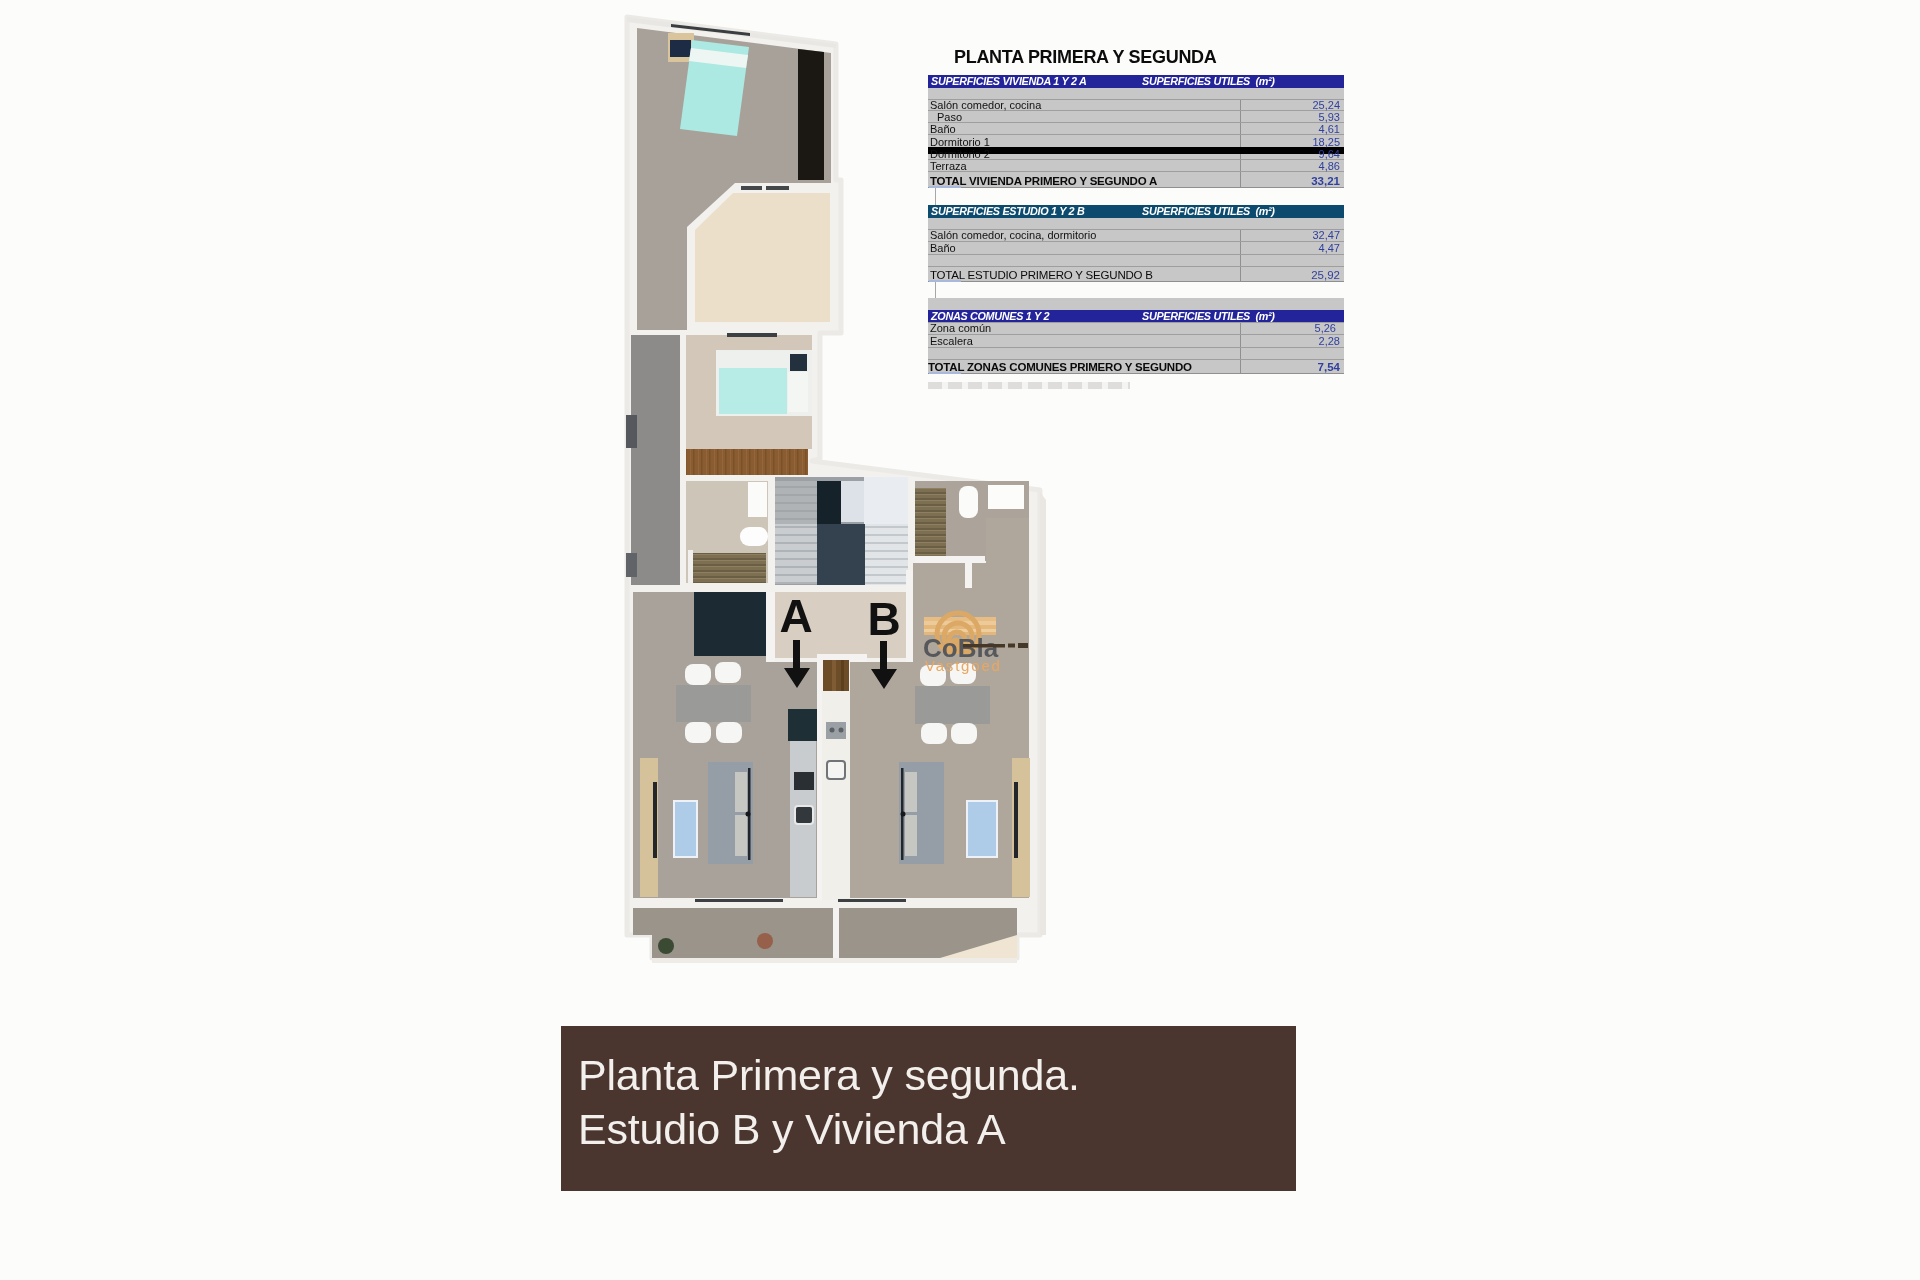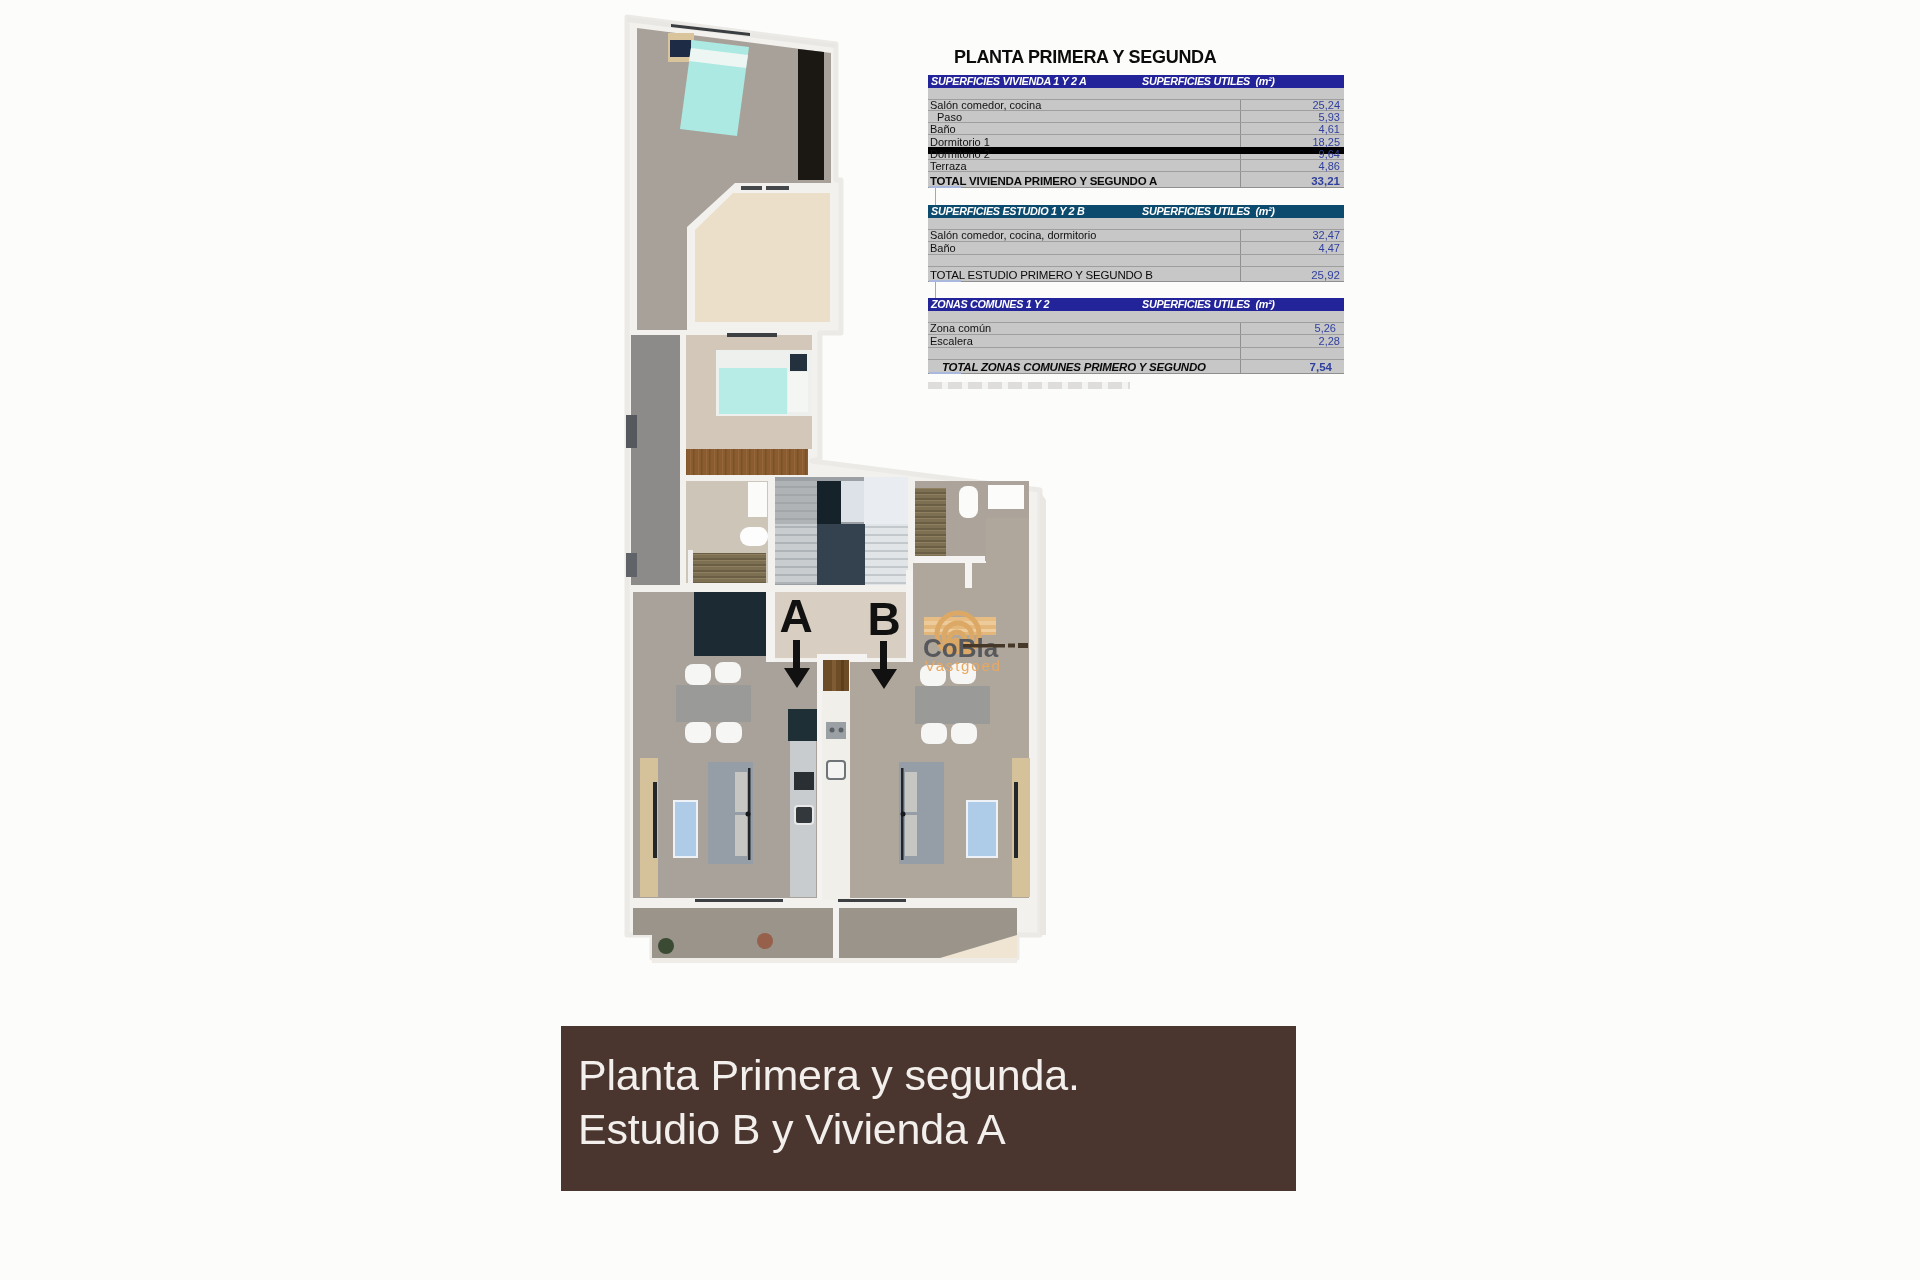--- a/index.html
+++ b/index.html
@@ -331,43 +331,43 @@
   <div class="abs" style="left:0;top:62px;width:416px;height:14px;font-size:11.5px;line-height:17px;font-weight:normal;">
       <span style="position:absolute;left:2px;color:#0a0a0a;letter-spacing:-0.2px;">TOTAL ESTUDIO PRIMERO Y SEGUNDO B</span>
       <span style="position:absolute;right:4px;color:#2f3f9e;">25,92</span>
     </div>
 
   <div class="abs" style="left:1px;top:75px;width:32px;height:2px;background:#a9b9dd;"></div>
 </div>
 
 <div class="abs" style="left:928px;top:298px;width:416px;height:75px;background:#c7c7c7;border-bottom:1px solid #8f8f8f;">
 
-  <div class="abs" style="left:0;top:0;width:416px;height:13px;background:#23239a;color:#fff;font-size:10.8px;font-weight:bold;font-style:italic;line-height:13px;letter-spacing:-0.3px;">
+  <div class="abs" style="left:0;top:12px;width:416px;height:13px;background:#23239a;color:#fff;font-size:10.8px;font-weight:bold;font-style:italic;line-height:13px;letter-spacing:-0.3px;">
     <span style="position:absolute;left:3px;">ZONAS COMUNES 1 Y 2</span>
     <span style="position:absolute;left:214px;">SUPERFICIES UTILES&nbsp; (m²)</span>
   </div>
 
   <div class="abs" style="left:312px;top:24px;width:1px;height:51px;background:#909090;"></div>
   <div class="abs" style="left:0;top:24px;width:416px;height:1px;background:#9e9e9e;"></div>
 
   <div class="abs" style="left:0;top:24px;width:416px;height:12px;border-bottom:1px solid #9e9e9e;font-size:11px;line-height:12px;">
       <span style="position:absolute;left:2px;color:#111;">Zona común</span>
       <span style="position:absolute;right:8px;color:#2f3f9e;">5,26</span>
     </div>
 
   <div class="abs" style="left:0;top:37px;width:416px;height:12px;border-bottom:1px solid #9e9e9e;font-size:11px;line-height:12px;">
       <span style="position:absolute;left:2px;color:#111;">Escalera</span>
       <span style="position:absolute;right:4px;color:#2f3f9e;">2,28</span>
     </div>
 
   <div class="abs" style="left:0;top:49px;width:416px;height:12px;border-bottom:1px solid #9e9e9e;"></div>
 
   <div class="abs" style="left:0;top:61px;width:416px;height:14px;font-size:11.5px;line-height:17px;font-weight:bold;">
-      <span style="position:absolute;left:14px;color:#0a0a0a;letter-spacing:-0.2px;font-style:italic;">TOTAL ZONAS COMUNES PRIMERO Y SEGUNDO</span>
-      <span style="position:absolute;right:12px;color:#2f3f9e;">7,54</span>
+      <span style="position:absolute;left:0;color:#0a0a0a;letter-spacing:-0.2px;">TOTAL ZONAS COMUNES PRIMERO Y SEGUNDO</span>
+      <span style="position:absolute;right:4px;color:#2f3f9e;">7,54</span>
     </div>
 
   <div class="abs" style="left:1px;top:74px;width:32px;height:2px;background:#a9b9dd;"></div>
 </div>
 
 <div class="abs" style="left:935px;top:188px;width:1px;height:17px;background:#a7a7a7;"></div>
 
 <div class="abs" style="left:935px;top:282px;width:1px;height:16px;background:#a7a7a7;"></div>
 
 <div class="abs" style="left:928px;top:382px;width:202px;height:7px;background:repeating-linear-gradient(90deg,#dedddc 0 14px,#f4f4f3 14px 20px);"></div>

